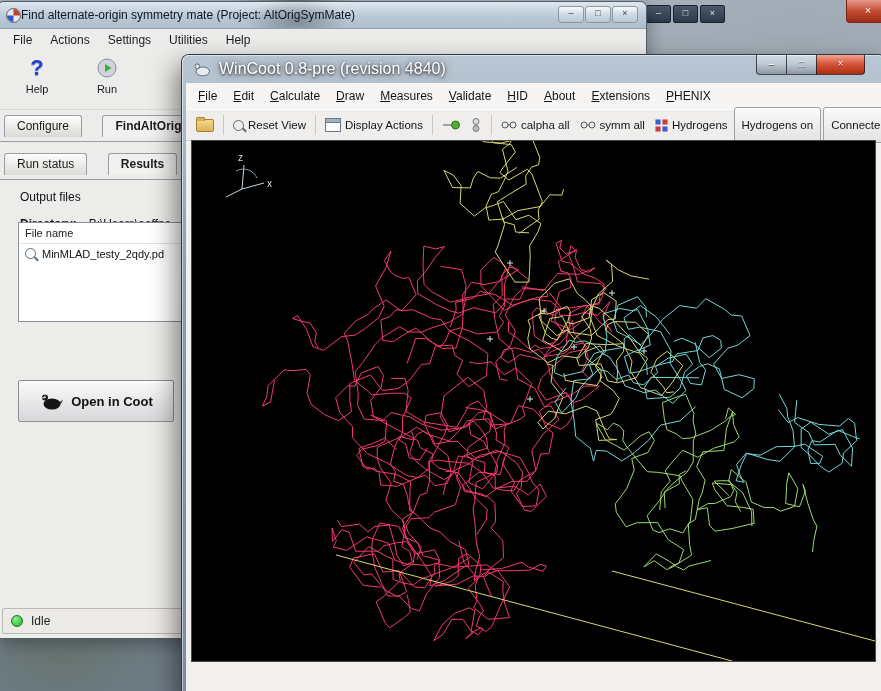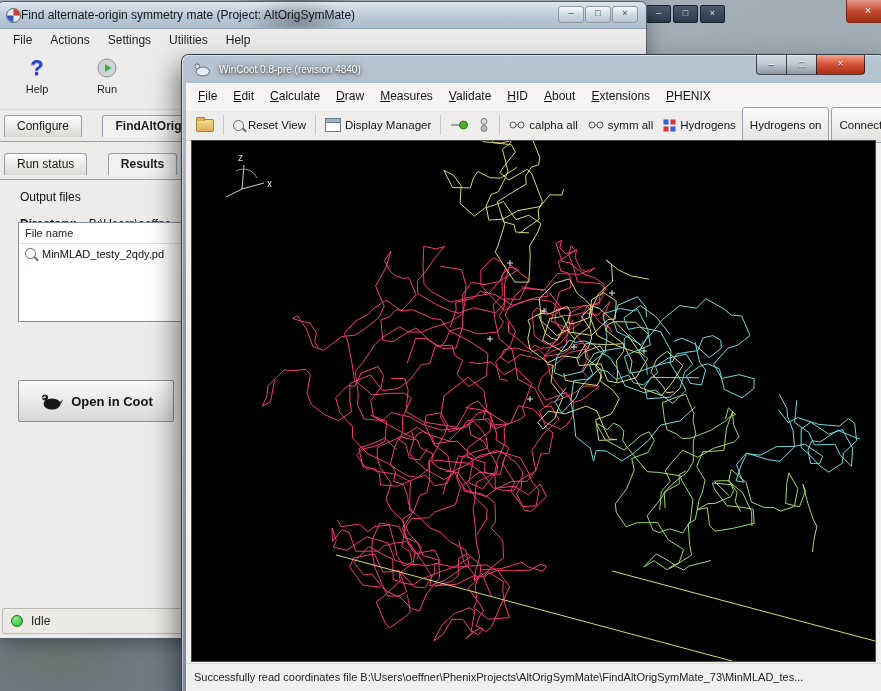--- a/index.html
+++ b/index.html
@@ -54,21 +54,21 @@
   .pstatus{position:absolute;left:4px;right:4px;bottom:4px;height:24px;border:1px solid #bcb9b4;border-radius:2px;
       background:#eceae7;display:flex;align-items:center;gap:8px;padding-left:8px}
   .greendot{width:10px;height:10px;border-radius:50%;background:radial-gradient(circle at 35% 30%,#8df08d,#1fae2f);border:1px solid #1a7a24;flex:none}
   .pstatus span{font-size:12px;color:#222}
 
   
   #wincoot{position:absolute;left:182px;top:55px;width:703px;height:640px;z-index:20;border-radius:7px 7px 0 0;
       background:linear-gradient(#b9c6d3,#8c9aa9 35%,#7d8c9b);
       box-shadow:0 0 0 1px #2e3a46, inset 0 0 0 1px rgba(255,255,255,.5), -6px 10px 26px rgba(0,0,0,.5)}
   #wincoot .titlebar{height:28px;display:flex;align-items:center;padding:0 10px;position:relative}
-  #wincoot .title-text{color:#fff;font-size:10px;margin-left:7px;white-space:nowrap;
+  #wincoot .title-text{color:#fff;font-size:16px;margin-left:7px;white-space:nowrap;
       text-shadow:0 1px 3px rgba(0,0,0,.85), 0 0 8px rgba(0,0,0,.45)}
   .wcap{position:absolute;right:20px;top:0;display:flex}
   .wcap-btn{height:19px;border:1px solid rgba(8,16,26,.7);border-top:none;color:#fff;font-size:10px;line-height:17px;
       text-align:center;text-shadow:0 1px 1px rgba(0,0,0,.7)}
   .wcap-min,.wcap-max{width:29px;background:linear-gradient(rgba(255,255,255,.38),rgba(255,255,255,.1) 45%,rgba(0,0,0,.22))}
   .wcap-min{border-radius:0 0 0 4px;border-right:none}
   .wcap-max{border-right:none}
   .wcap-close{width:47px;border-radius:0 0 4px 0;background:linear-gradient(#f4a58f,#d8573c 45%,#a92d12)}
   #wincoot .client{position:absolute;left:4px;right:4px;top:28px;bottom:0;background:#f1f0ee;overflow:hidden}
   .wmenubar{height:26px;display:flex;align-items:center;padding-left:4px;background:#f6f5f3;font-size:12px;color:#141414}
@@ -203,21 +203,21 @@
             <span class="folder"></span>
           </div>
         <div class="tsep"></div>
         <div class="titem">
           <span class="mag"></span>
           <span>Reset View</span>
         </div>
         <div class="tsep"></div>
         <div class="titem">
           <span class="winicon"></span>
-          <span>Display Manager</span>
+          <span>Display Actions</span>
         </div>
         <div class="tsep"></div>
         <div class="titem">
           <svg width="18" height="14" viewBox="0 0 18 14">
             <line x1="1" y1="7" x2="10" y2="7" stroke="#8a9097" stroke-width="1.6"></line>
             <circle cx="13.5" cy="7" r="4" fill="#4fae2f" stroke="#2e7a18"></circle>
           </svg>
         </div>
         <div class="titem">
           <svg width="12" height="16" viewBox="0 0 12 16">
@@ -313,19 +313,16 @@
             <polyline points="379,206 385,206" fill="none" stroke="#cfeeee" stroke-width="1" stroke-linejoin="round"></polyline>
             <polyline points="382,203 382,209" fill="none" stroke="#cfeeee" stroke-width="1" stroke-linejoin="round"></polyline>
             <polyline points="335,258 341,258" fill="none" stroke="#cfeeee" stroke-width="1" stroke-linejoin="round"></polyline>
             <polyline points="338,255 338,261" fill="none" stroke="#cfeeee" stroke-width="1" stroke-linejoin="round"></polyline>
             <polyline points="417,152 423,152" fill="none" stroke="#cfeeee" stroke-width="1" stroke-linejoin="round"></polyline>
             <polyline points="420,149 420,155" fill="none" stroke="#cfeeee" stroke-width="1" stroke-linejoin="round"></polyline>
             <polyline points="449,210 455,210" fill="none" stroke="#cfeeee" stroke-width="1" stroke-linejoin="round"></polyline>
             <polyline points="452,207 452,213" fill="none" stroke="#cfeeee" stroke-width="1" stroke-linejoin="round"></polyline>
           </svg>
       </div>
-      <div class="wstatus">
-        <span>Successfully read coordinates file B:\Users\oeffner\PhenixProjects\AltOrigSymMate\FindAltOrigSymMate_73\MinMLAD_tes...</span>
-      </div>
     </div>
   </div>
 
 </div>
 
 </body></html>

